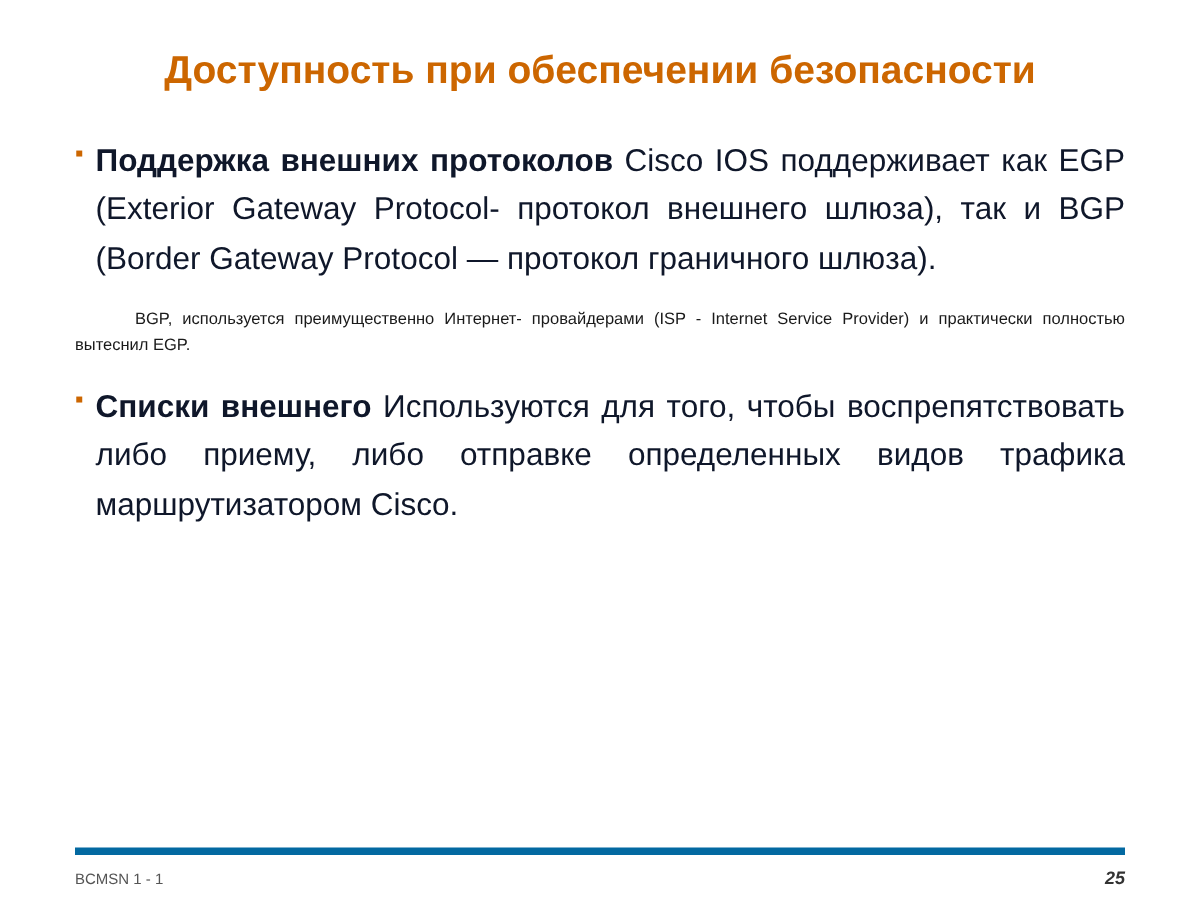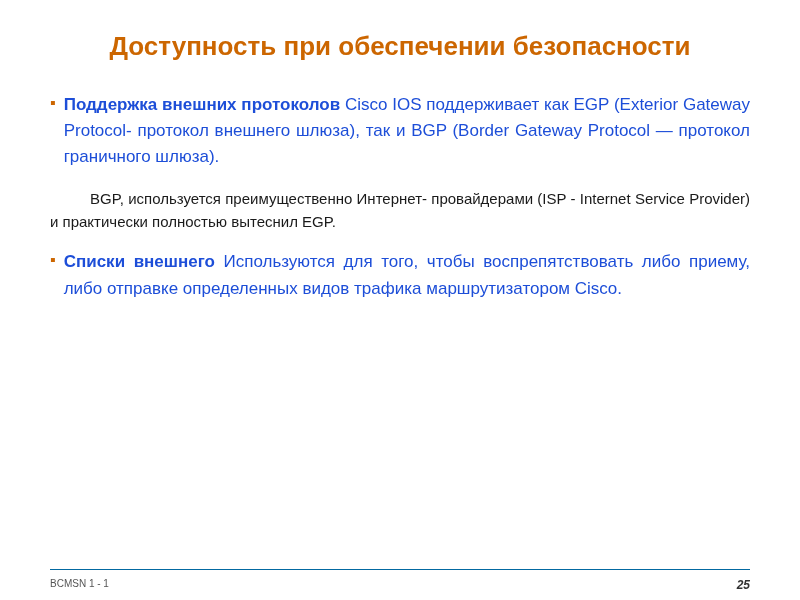--- a/index.html
+++ b/index.html
@@ -49,45 +49,45 @@
 
     .bullet-icon {
       color: #cc6600;
       font-size: 16px;
       margin-top: 2px;
       flex-shrink: 0;
       font-weight: bold;
     }
 
     .paragraph {
-      font-size: 17px;
-      color: #1d4ed8;
+      font-size: 21px;
+      color: #0f172a;
       line-height: 1.55;
       text-align: justify;
     }
 
     .paragraph .bold {
       font-weight: bold;
     }
 
     .indent-paragraph {
-      font-size: 15px;
+      font-size: 11px;
       color: #1a1a1a;
       line-height: 1.55;
       text-align: justify;
       text-indent: 40px;
     }
 
     .footer {
       display: flex;
       justify-content: space-between;
-      align-items: flex-start;
+      align-items: flex-end;
       margin-top: auto;
       padding-top: 8px;
-      border-top: 1px solid #0369a1;
+      border-top: 5px solid #0369a1;
       font-size: 10px;
       color: #666666;
     }
 
     .footer-left {
       font-size: 10px;
       color: #555;
     }
 
     .footer-center {

